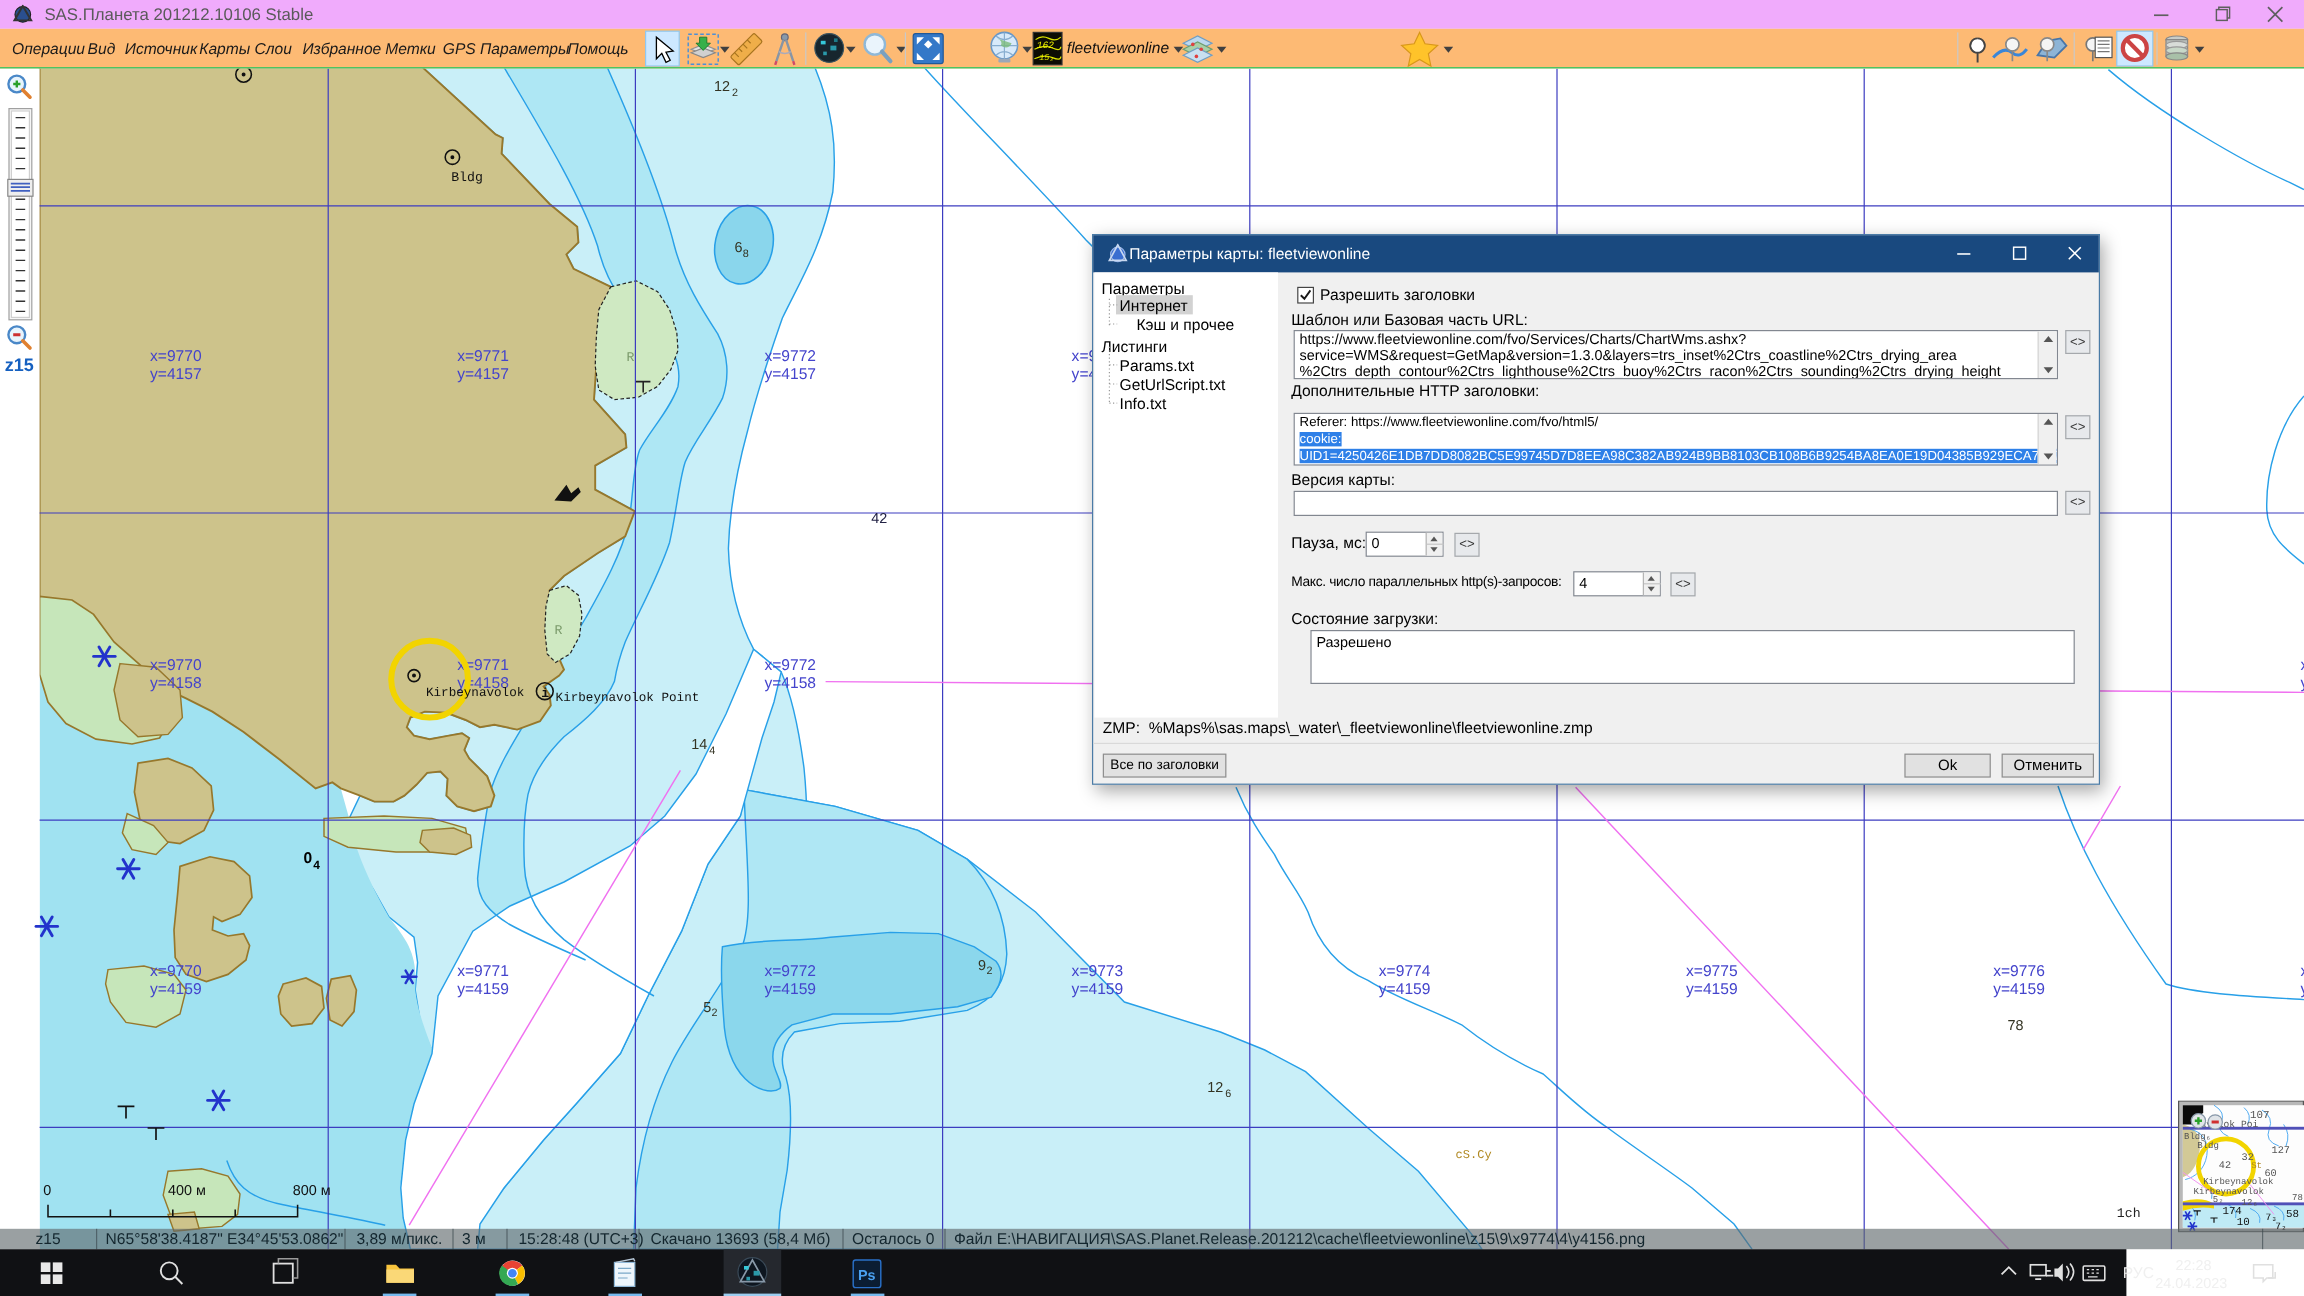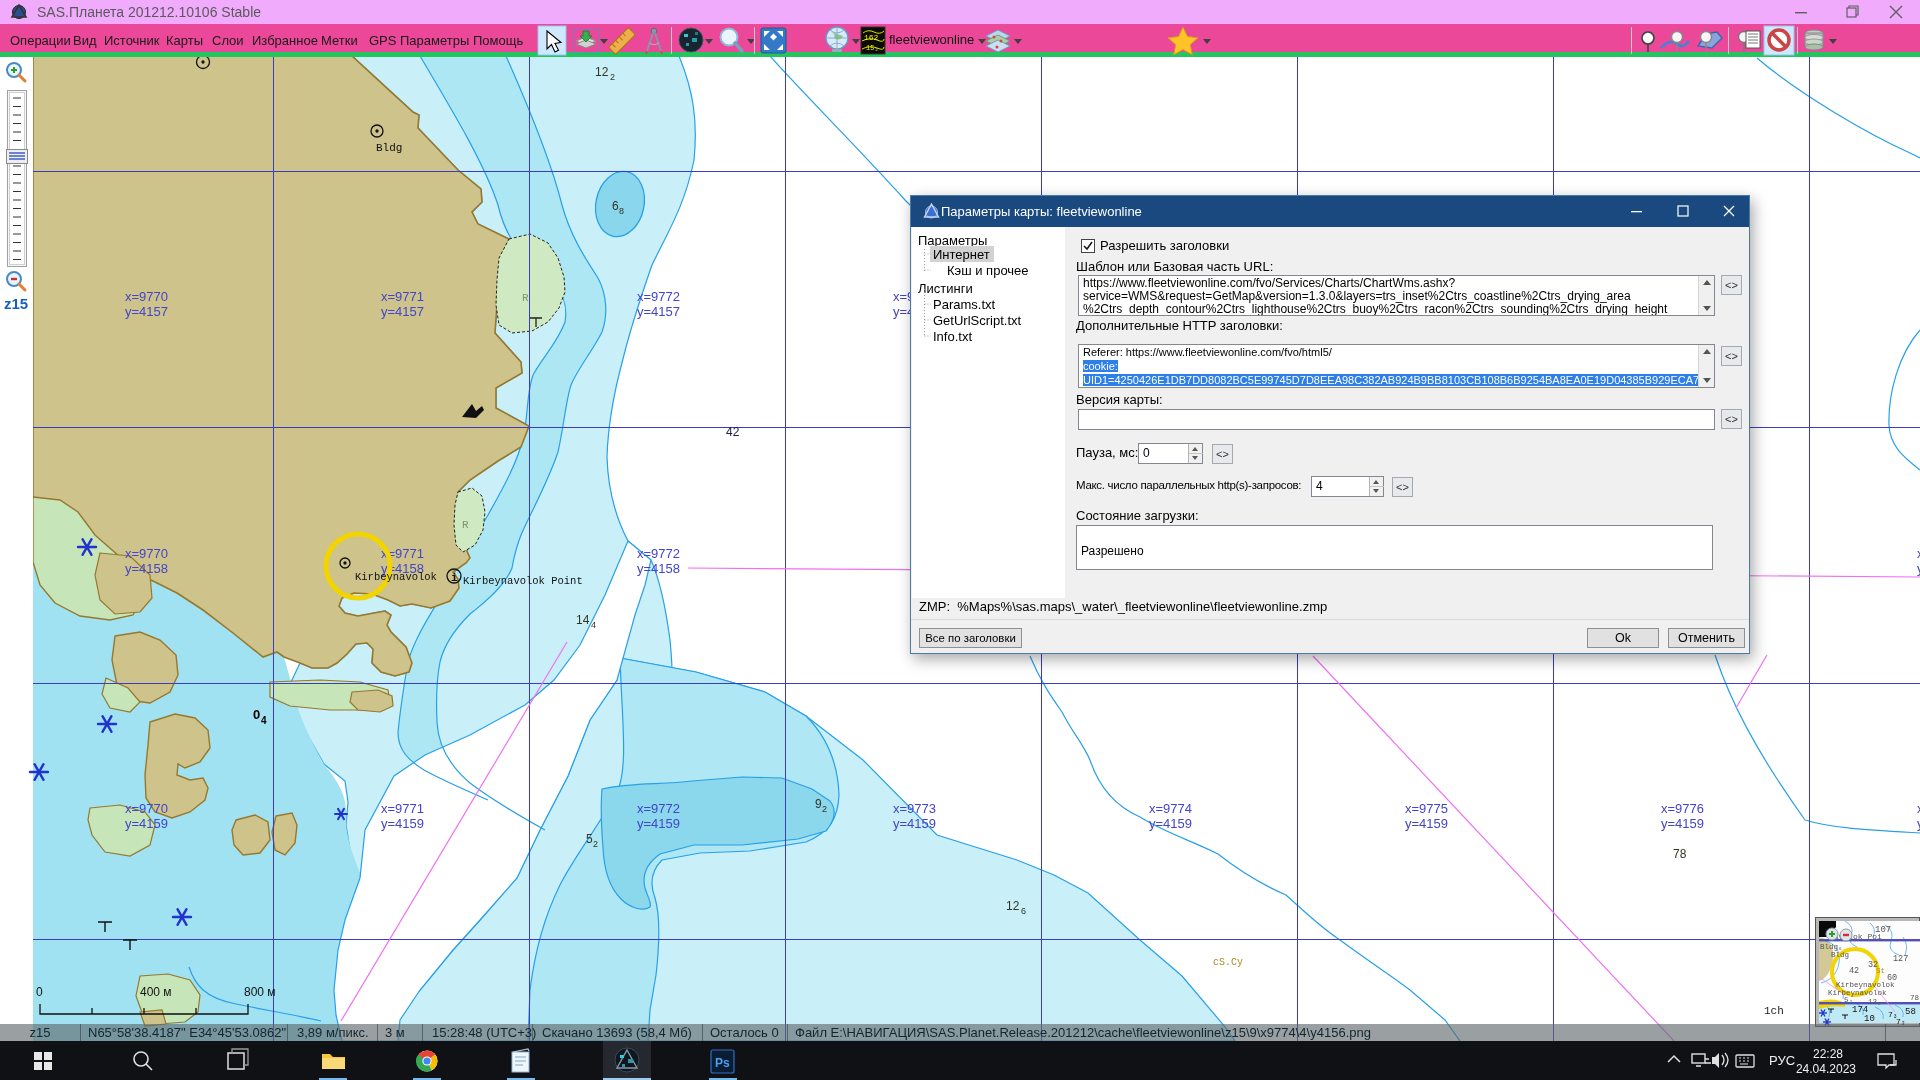--- a/index.html
+++ b/index.html
@@ -4,28 +4,28 @@
 <style>
   * { margin:0; padding:0; box-sizing:border-box; }
   html,body { width:1920px; height:1080px; overflow:hidden; font-family:"Liberation Sans",sans-serif; background:#fff; }
   #root { position:relative; width:1920px; height:1080px; }
   .abs { position:absolute; }
   
   #apptitle { position:absolute; left:0; top:0; width:1920px; height:24px; background:#f0abfc; }
   #apptitle .txt { position:absolute; left:37px; top:4px; font-size:14px; color:#5a5a5a; }
   .winctl { position:absolute; top:0; height:24px; color:#5f5f5f; font-size:13px; text-align:center; }
   
-  #menubar { position:absolute; left:0; top:24px; width:1920px; height:33px; background:#ec4899; border-bottom:5px solid #22c55e; }
+  #menubar { position:absolute; left:0; top:24px; width:1920px; height:33px; background:#fdba74; border-bottom:1px solid #22c55e;font-style:italic; }
   .mi { position:absolute; top:9px; font-size:13px; color:#1a1a1a; }
   
   #statusbar { position:absolute; left:0; top:1024px; width:1920px; height:17px; background:rgba(95,104,108,0.63); font-size:13px; color:#13262e; }
   #statusbar .seg { position:absolute; top:1px; height:15px; white-space:nowrap; overflow:hidden; }
   #statusbar .div { position:absolute; top:0; width:1px; height:17px; background:rgba(60,72,78,0.65); }
   
-  #taskbar { position:absolute; left:0; top:1041px; width:1920px; height:39px; background:#101114; }
+  #taskbar { position:absolute; left:0; top:1041px; width:1772px; height:39px; background:#101114; }
   
   #dlg { position:absolute; left:910px; top:195px; width:840px; height:459px; background:#f0f0f0; border:1px solid #4a7ba6; box-shadow:3px 5px 14px rgba(0,0,0,0.35); }
   #dlgtitle { position:absolute; left:0; top:0; width:838px; height:31px; background:#19497f; }
   #dlgtitle .t { position:absolute; left:30px; top:8px; color:#ffffff; font-size:13px; }
   .dlab { position:absolute; font-size:13px; color:#000; white-space:nowrap; }
   .dbox { position:absolute; background:#fff; border:1px solid #828790; font-size:12px; color:#000; }
   .sbtn { position:absolute; width:21px; height:20px; background:#e7e9ec; border:1px solid #a5a8ac; font-size:11px; color:#333; text-align:center; line-height:18px; }
   .btn { position:absolute; background:#e1e1e1; border:1px solid #8f8f8f; font-size:12.5px; color:#000; text-align:center; white-space:nowrap; overflow:hidden; }
   .scol { position:absolute; right:0; top:0; width:16px; background:#f0f0f0; border-left:1px solid #d5d5d5; }
   .arr { position:absolute; left:4px; width:0; height:0; border-left:4px solid transparent; border-right:4px solid transparent; }
@@ -449,21 +449,21 @@
     <div class="dbox" style="left:400px;top:280px;width:73px;height:21px;padding:2px 4px">4
       <div class="abs" style="right:0;top:0;width:14px;height:19px;background:#f0f0f0;border-left:1px solid #b5b5b5">
         <span class="arr" style="left:3px;top:3px;border-left-width:3.5px;border-right-width:3.5px;border-bottom:4px solid #555"></span>
         <span class="arr" style="left:3px;bottom:3px;border-left-width:3.5px;border-right-width:3.5px;border-top:4px solid #555"></span>
         <div class="abs" style="left:0;top:9px;width:14px;height:1px;background:#c5c5c5"></div>
       </div>
     </div>
     <div class="sbtn" style="left:481px;top:281px">&lt;&gt;</div>
 
     <div class="dlab" style="left:165px;top:312px">Состояние загрузки:</div>
-    <div class="dbox" style="left:165px;top:329px;width:637px;height:45px;padding:18px 4px">Разрешено</div>
+    <div class="dbox" style="left:181px;top:329px;width:637px;height:45px;padding:2px 4px">Разрешено</div>
 
     <div class="dlab" style="left:8px;top:403px">ZMP:&nbsp;&nbsp;%Maps%\sas.maps\_water\_fleetviewonline\fleetviewonline.zmp</div>
     <div class="abs" style="left:0;top:423px;width:838px;height:1px;background:#d9d9d9"></div>
     <div class="btn" style="left:8px;top:432px;width:103px;height:20px;line-height:18px;font-size:11.4px">Все по заголовки</div>
     <div class="btn" style="left:676px;top:432px;width:72px;height:20px;line-height:18px">Ok</div>
     <div class="btn" style="left:757px;top:432px;width:77px;height:20px;line-height:18px">Отменить</div>
   </div>
 
   <svg id="minimap" class="abs" style="left:1815px;top:917px" width="105" height="110" viewBox="0 0 105 110">
     <rect x="0.5" y="0.5" width="104" height="109" fill="#b8b8b8" stroke="#555"></rect>

